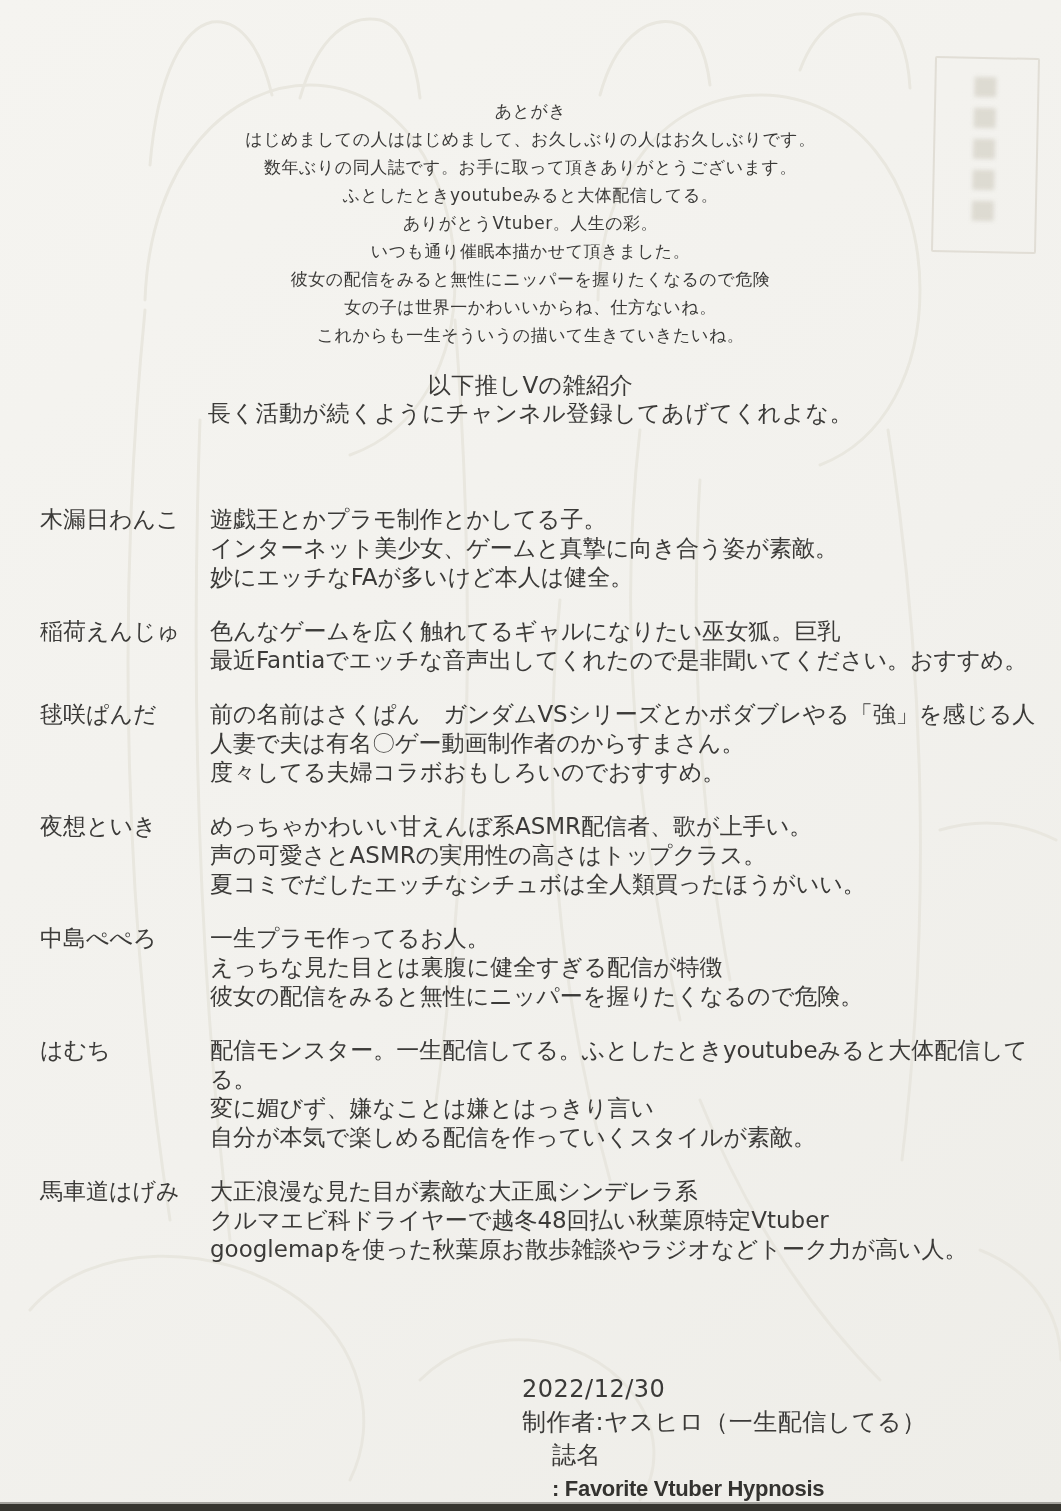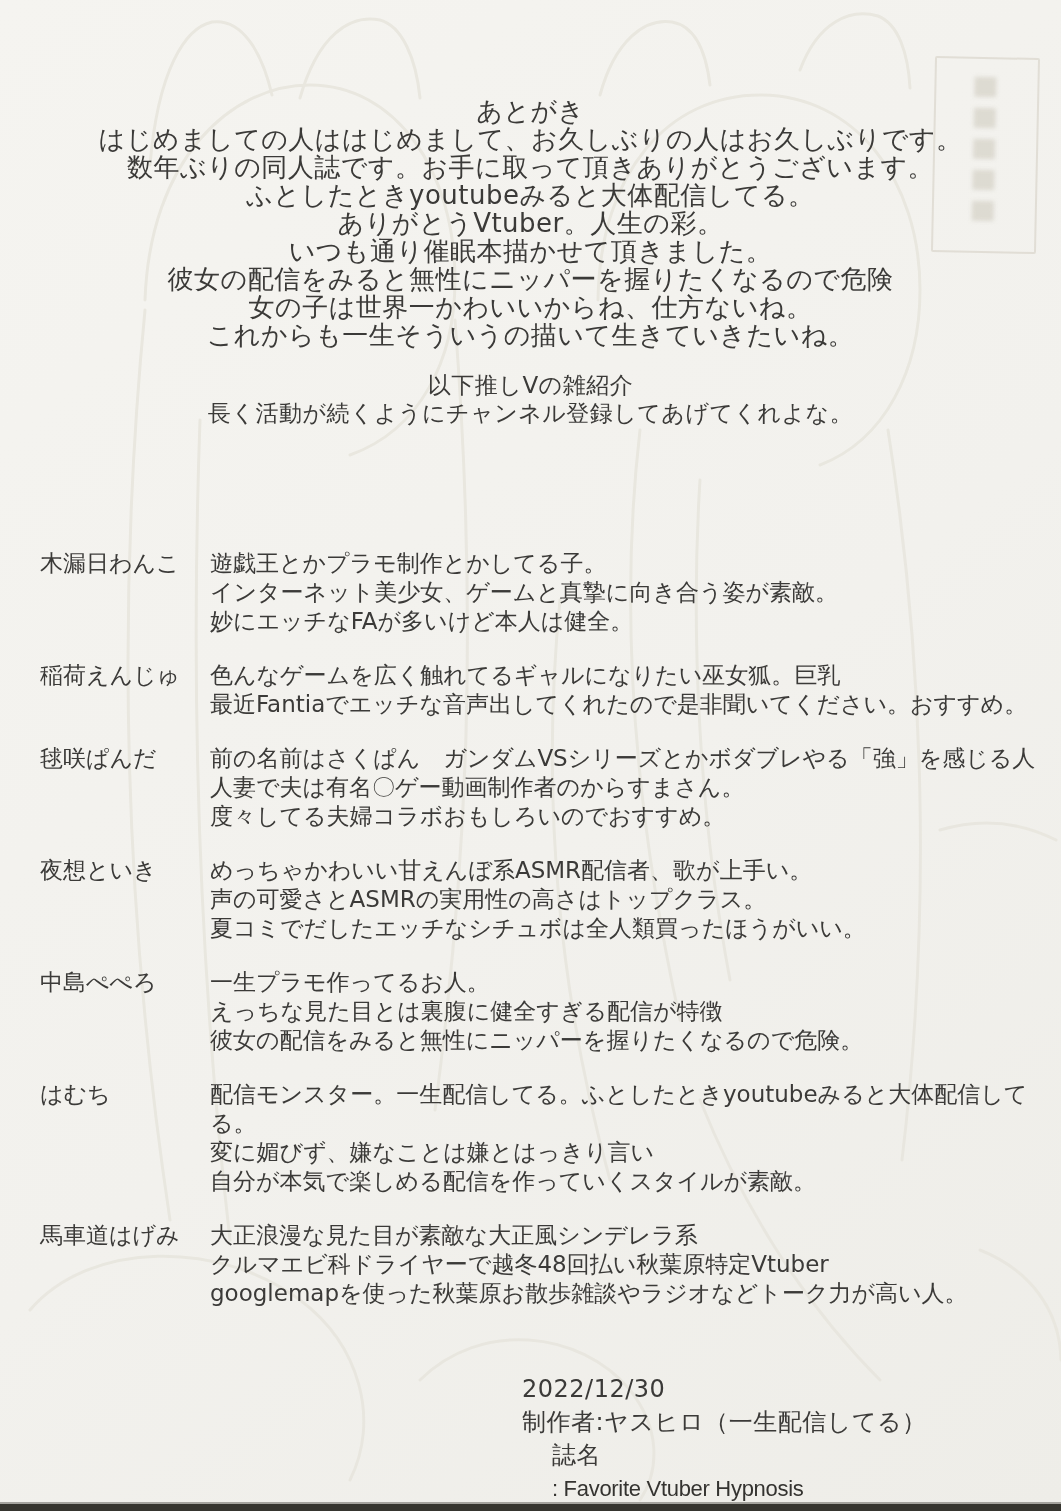--- a/index.html
+++ b/index.html
@@ -20,42 +20,42 @@
     border-radius:2px;
     transform:rotate(1.2deg);
   }
   .stamp-inner{
     position:absolute;left:38px;top:18px;width:22px;height:155px;
     background:repeating-linear-gradient(180deg,rgba(196,191,176,0.45) 0 20px,transparent 20px 31px);
     filter:blur(2px);
   }
   .afterword{
     position:absolute;top:97px;left:0;width:100%;
-    text-align:center;font-size:26px;line-height:28px;letter-spacing:0.5px;
+    text-align:center;font-size:17px;line-height:28px;letter-spacing:0.5px;
   }
   .intro{
     position:absolute;top:371px;left:0;width:100%;
     text-align:center;font-size:23px;line-height:28px;letter-spacing:0.5px;
   }
   .vtuber-list{
     position:absolute;top:505px;left:40px;width:1005px;
-    font-size:23px;line-height:29px;margin-top:44px;
+    font-size:23px;line-height:29px;
   }
   .vtuber-entry{display:flex;margin-bottom:25px;}
   .vtuber-name{width:170px;flex:none;}
   .vtuber-lines{flex:1;}
   .colophon{
     position:absolute;left:522px;top:1373px;
     font-size:24px;line-height:33px;letter-spacing:0.5px;
   }
   .title-row{display:flex;align-items:baseline;flex-direction:column;}
   .latin-title{
     margin-left:30px;
     font-family:"Liberation Sans",sans-serif;
-    font-weight:normal;font-size:22px;letter-spacing:-0.3px;
+    font-weight:bold;font-size:22px;letter-spacing:-0.3px;
     color:#343330;
   }
   .scan-strip{
     position:absolute;left:0;bottom:0;width:100%;height:7px;
     background:#36352f;
   }
   .scan-strip::before{
     content:"";position:absolute;left:0;top:-2px;width:100%;height:2px;
     background:rgba(90,88,82,0.5);
   }

